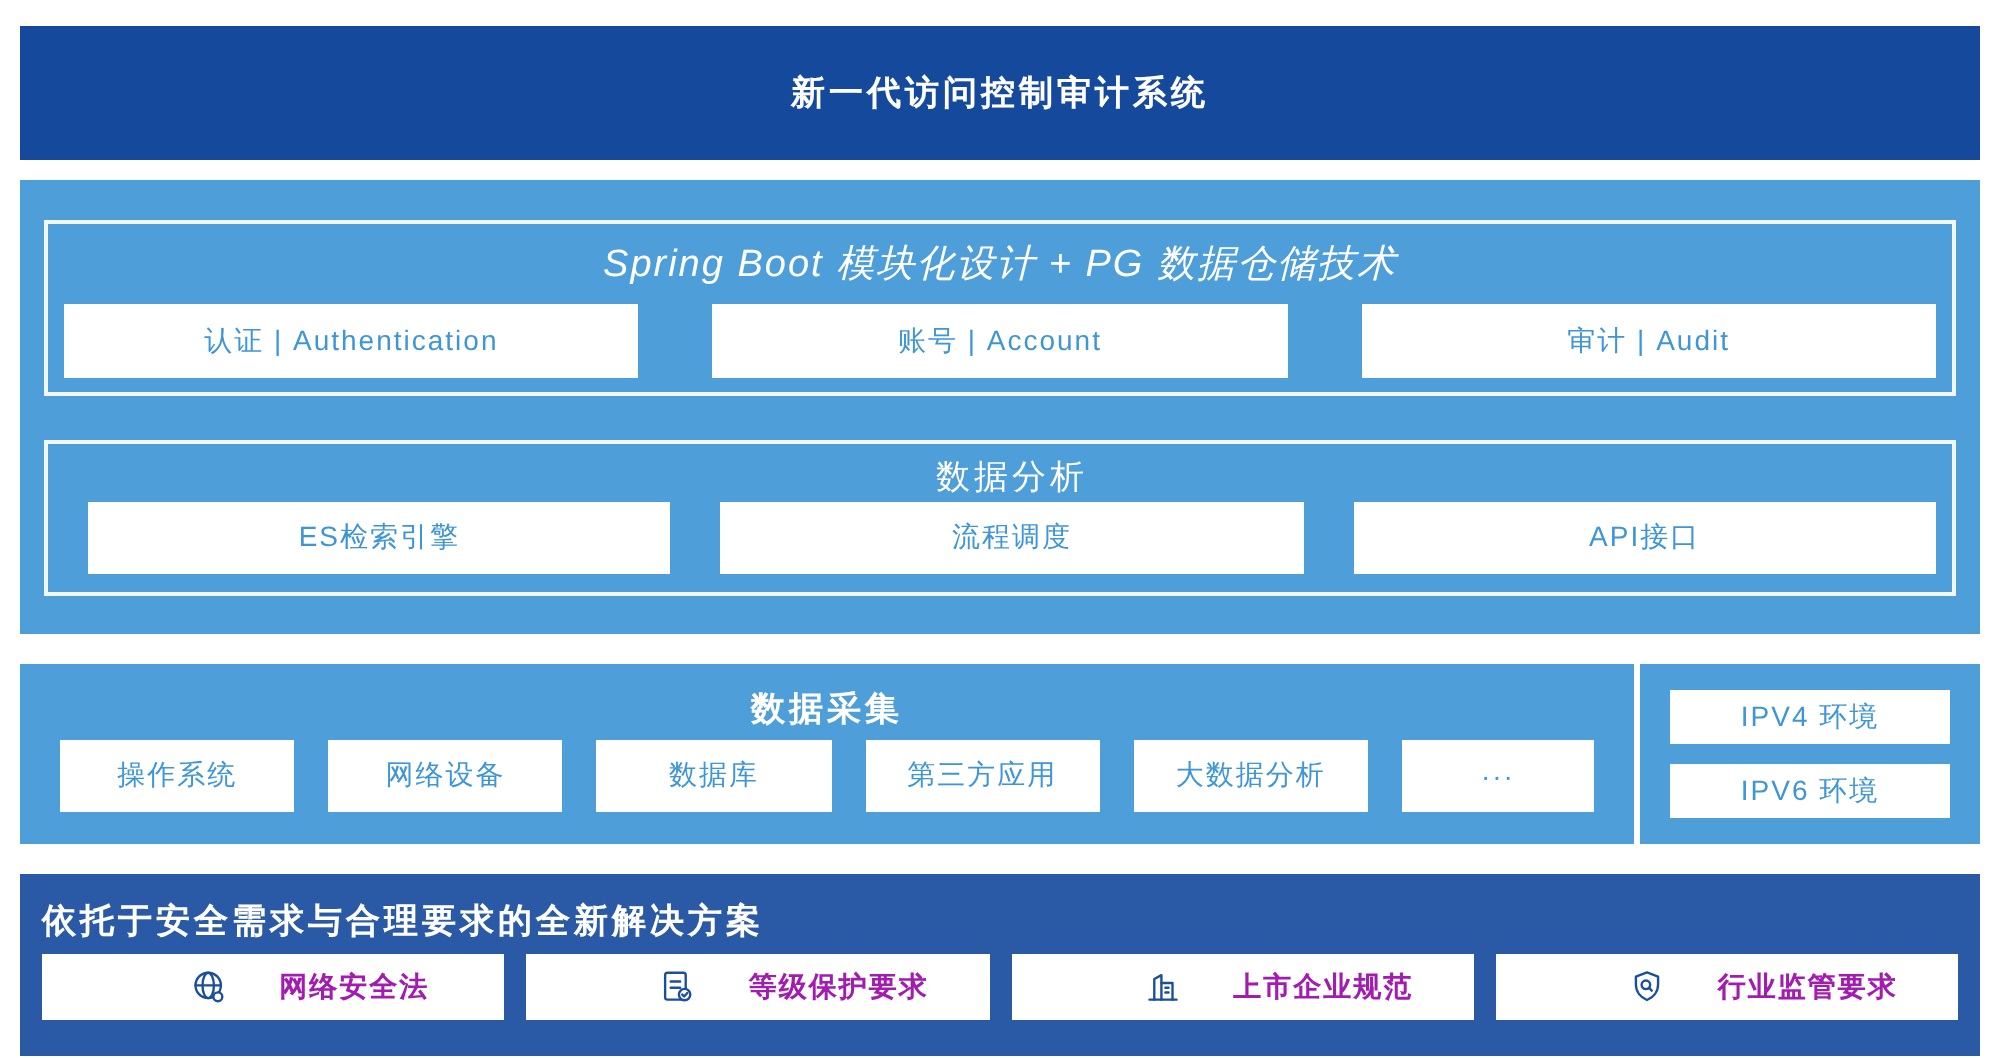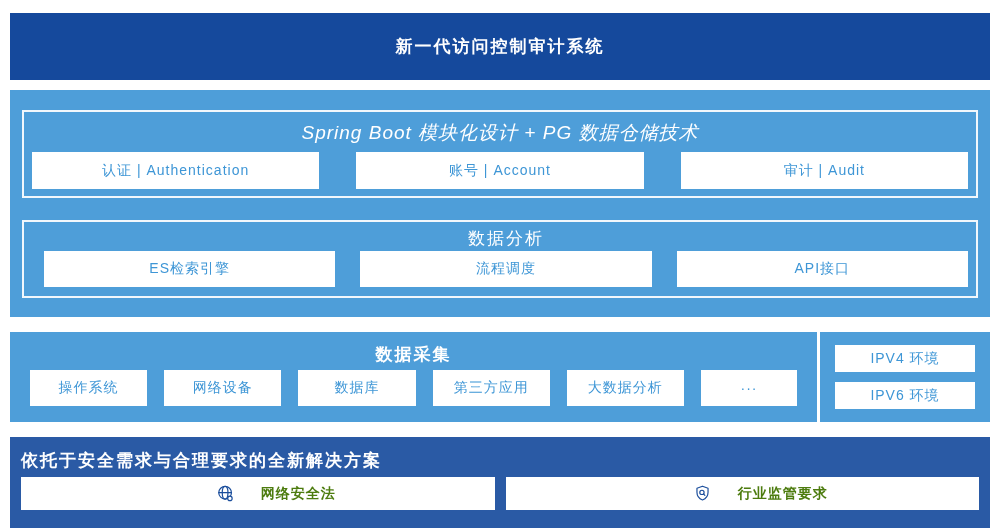--- a/index.html
+++ b/index.html
@@ -56,21 +56,21 @@
     background:#2a5aa5; padding:11px 11px 0;
   }
   .bottom-title {
     color:#fff; text-align:left; font-weight:bold;
     font-size:17px; height:29px; line-height:26px; letter-spacing:2px;
   }
   .bottom-row { display:flex; gap:11px; height:33px; }
   .bbox {
     background:#fff; flex:1;
     display:flex; align-items:center; justify-content:center; gap:26px;
-    color:#4d7c0f; font-size:14px; font-weight:bold; letter-spacing:1px;padding-left:36px;
+    color:#a21caf; font-size:14px; font-weight:bold; letter-spacing:1px;padding-left:36px;
   }
   .bbox .ic { display:flex; align-items:center; }
   .bbox svg { stroke:#1b4e9c; fill:none; stroke-width:1.5; stroke-linecap:round; stroke-linejoin:round; }
 </style>
 </head>
 <body>
 
 <div class="banner">
   <span>新一代访问控制审计系统</span>
 </div>
@@ -127,21 +127,43 @@
         <svg width="19" height="19" viewBox="0 0 24 24">
           <circle cx="11.5" cy="11" r="8"></circle>
           <ellipse cx="11.5" cy="11" rx="3.6" ry="8"></ellipse>
           <path d="M3.5 11h16"></path>
           <circle cx="17.6" cy="18.2" r="2.8" fill="#ffffff"></circle>
         </svg>
       </span>
       <span>网络安全法</span>
     </div>
 
+    <div class="bbox">
+      <span class="ic">
+        <svg width="19" height="19" viewBox="0 0 24 24">
+          <rect x="4.5" y="3" width="13" height="17" rx="1.5"></rect>
+          <path d="M8 8.5h6 M8 12.5h6"></path>
+          <circle cx="16.8" cy="16.8" r="3.6" fill="#ffffff"></circle>
+          <path d="M15.3 16.8l1.2 1.2 2-2.2"></path>
+        </svg>
+      </span>
+      <span>等级保护要求</span>
+    </div>
 
+    <div class="bbox">
+      <span class="ic">
+        <svg width="19" height="19" viewBox="0 0 24 24">
+          <path d="M3.5 20h17"></path>
+          <path d="M6.5 20V7l4.5-2.5V20"></path>
+          <path d="M11 9.5h7V20"></path>
+          <path d="M13.5 12.5h2 M13.5 15.5h2"></path>
+        </svg>
+      </span>
+      <span>上市企业规范</span>
+    </div>
 
     <div class="bbox">
       <span class="ic">
         <svg width="19" height="19" viewBox="0 0 24 24">
           <path d="M12 2.8l7 2.6v5c0 4.6-3 8.2-7 9.8-4-1.6-7-5.2-7-9.8v-5z"></path>
           <circle cx="11.3" cy="10.6" r="2.7"></circle>
           <path d="M13.3 12.6l1.7 1.7"></path>
         </svg>
       </span>
       <span>行业监管要求</span>

